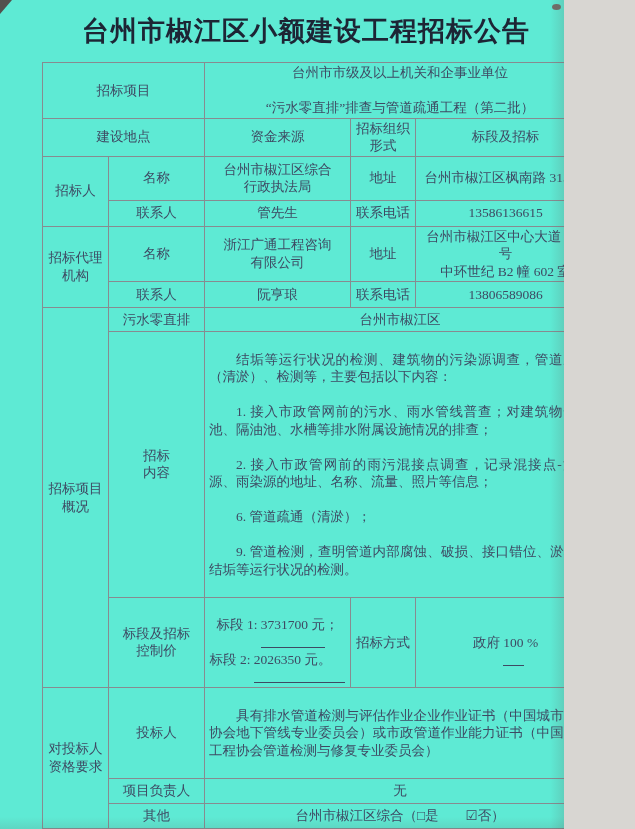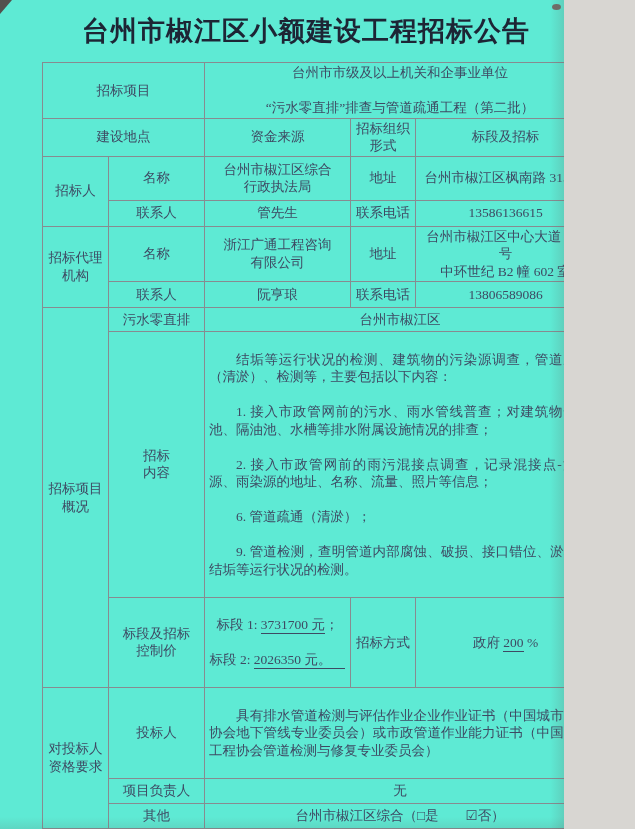--- a/index.html
+++ b/index.html
@@ -16,21 +16,21 @@
         font-family:"Liberation Sans",sans-serif;font-size:27px;font-weight:bold;
         letter-spacing:1px;color:#1d2535;}
   table.doc{position:absolute;left:42px;top:62px;width:553px;border-collapse:collapse;
         table-layout:fixed;font-size:13.5px;color:#3e4a63;}
   table.doc td{border:1px solid #878b90;padding:1px 4px;text-align:center;vertical-align:middle;
         white-space:pre-line;line-height:17.5px;overflow:hidden;}
   td.txt{white-space:normal;text-align:justify;padding:2px 7px;line-height:18.3px;word-break:break-all;}
   td.txt p{margin:0;text-indent:2em;text-align:justify;}
   td.leftcell{white-space:normal;text-align:left;padding-left:7px;line-height:19px;}
   td.addr-left{white-space:pre-line;text-align:left;padding-left:12px;line-height:21px;}
-  .u{border-bottom:1px solid #3e4a63;padding-bottom:1px;}
+  .u{border-bottom:1px solid #3e4a63;padding-bottom:15px;}
   .u-ext{padding-right:14px;}
   .r1{height:53px}.r2{height:37px}.r3{height:44px}.r4{height:26px}
   .r5{height:46px}.r6{height:26px}.r7{height:24px}.r8{height:166px}
   .r9{height:38px}.r10{height:78px}.r11{height:25px}.r12{height:25px}
   .r13{height:52px}
   .two-line{line-height:24px;}
 </style>
 </head>
 <body>
 
@@ -114,21 +114,21 @@
       </td>
     </tr>
     <tr class="r9">
       <td>标段及招标
 控制价</td>
       <td class="leftcell">
         <div><span>标段 1: </span><span class="u">3731700 元</span><span>；</span></div>
         <div><span>标段 2: </span><span class="u u-ext">2026350 元。</span></div>
       </td>
       <td>招标方式</td>
-      <td><span>政府 </span><span class="u">200</span><span> %</span></td>
+      <td><span>政府 </span><span class="u">100</span><span> %</span></td>
     </tr>
 
     <tr class="r10">
       <td rowspan="3">对投标人
 资格要求</td>
       <td>投标人</td>
       <td colspan="3" class="txt">
         <p>具有排水管道检测与评估作业企业作业证书（中国城市规划协会地下管线专业委员会）或市政管道作业能力证书（中国市政工程协会管道检测与修复专业委员会）</p>
       </td>
     </tr>

